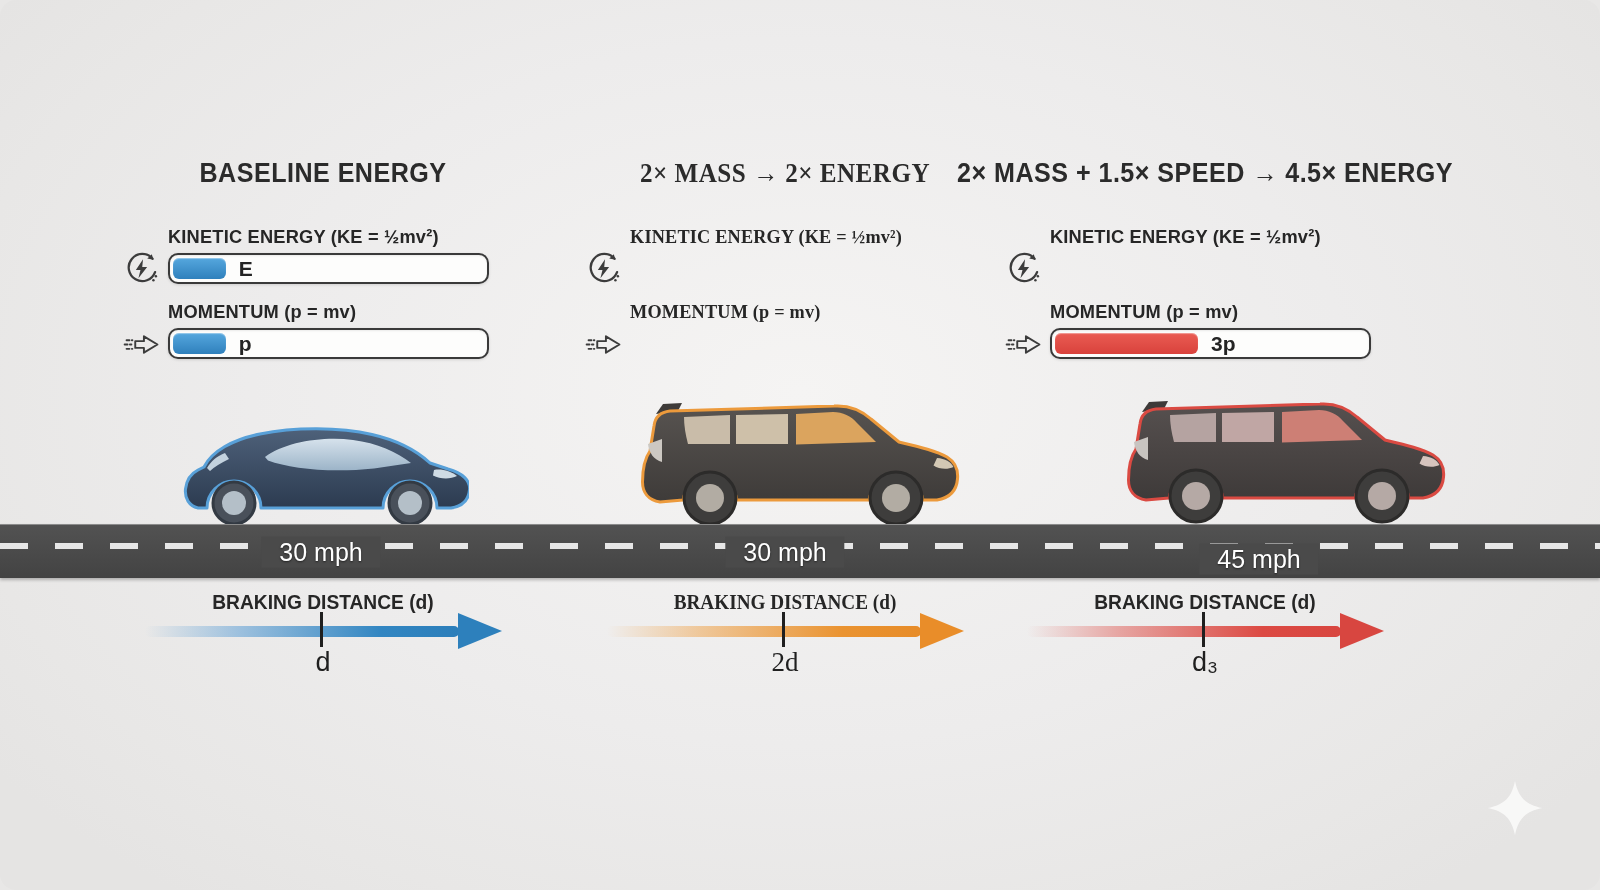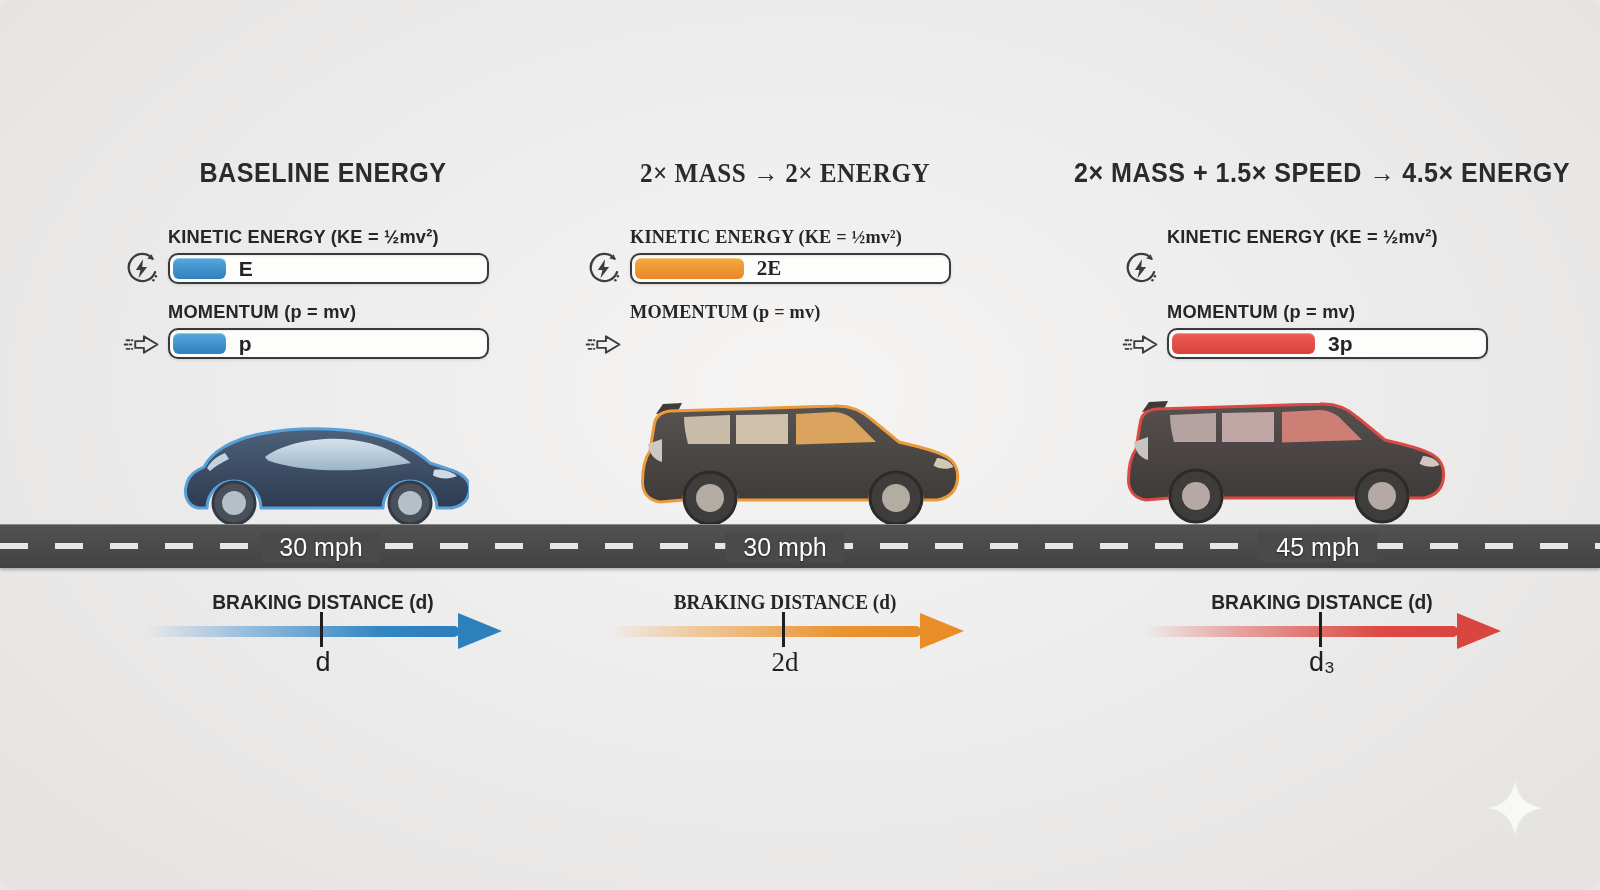--- a/index.html
+++ b/index.html
@@ -5,21 +5,21 @@
   * { margin:0; padding:0; box-sizing:border-box; }
   body { font-family:"Liberation Sans", sans-serif; background:#e8e7e6; }
   .stage{
     position:relative; width:1600px; height:890px; overflow:hidden;
     background:
       radial-gradient(ellipse 1000px 640px at 50% 44%, #f5f4f3 0%, #edecec 55%, #e8e7e6 85%, #e5e4e3 100%);
     border-radius: 16px;
   }
   
   .col{ position:absolute; top:0; width:420px; height:890px; }
-  .col-0{ left:123px; } .col-1{ left:585px;font-family:Liberation Serif, serif; } .col-2{ left:1122px; }
+  .col-0{ left:123px; } .col-1{ left:585px;font-family:Liberation Serif, serif; } .col-2{ left:1005px; }
   .panel-title{
     position:absolute; top:158px; left:200px; transform:translateX(-50%) scaleX(.93);
     white-space:nowrap; font-size:27px; font-weight:700; color:#2b2b2b; letter-spacing:.5px;
   }
   .metric-label{
     position:absolute; left:45px; white-space:nowrap;
     font-size:19px; font-weight:600; color:#262626; letter-spacing:.2px;
     transform:scaleX(.96); transform-origin:left;
   }
   .ke-label{ top:226px; } .p-label{ top:301px; }
@@ -33,37 +33,37 @@
   .bar-fill{ height:100%; border-radius:6px; flex:none; }
   .fill-blue  { background:linear-gradient(#55a7de, #2f80bc); box-shadow:inset 0 1px 1px rgba(255,255,255,.4);}
   .fill-orange{ background:linear-gradient(#f5a93f, #e8862a); box-shadow:inset 0 1px 1px rgba(255,255,255,.4);}
   .fill-red   { background:linear-gradient(#ea5c53, #d9423c); box-shadow:inset 0 1px 1px rgba(255,255,255,.4);}
   .bar-value{ margin-left:13px; font-size:21px; font-weight:600; color:#242424; }
   .metric-icon{ position:absolute; left:0; }
   .icon-energy{ top:250px; width:37px; height:37px; }
   .icon-momentum{ top:331px; width:38px; height:27px; }
   
   .road{
-    position:absolute; left:0; top:524px; width:1600px; height:44px;
+    position:absolute; left:0; top:524px; width:1600px; height:54px;
     background:linear-gradient(#525252, #434343);
     border-top:1.5px solid #8b8b8b;
     box-shadow:0 2px 3px rgba(0,0,0,.25);
   }
   .road-dashes{
     position:absolute; left:0; right:0; top:18px; height:6px;
     background:repeating-linear-gradient(90deg,#f4f4f4 0 28px, transparent 28px 55px);
     opacity:.92;
   }
   .speed{
     position:absolute; top:50%; transform:translate(-50%,-50%);
     background:#4a4a4a; padding:1px 18px;
     color:#fff; font-size:25px; font-weight:500; white-space:nowrap;
     text-shadow:0 1px 2px rgba(0,0,0,.55);
   }
-  .speed-0{ left:321px; } .speed-1{ left:785px; } .speed-2{ left:1318px; }
+  .speed-0{ left:321px; } .speed-1{ left:785px; } .speed-2{ left:1259px;margin-top:7px; }
   
   .brake-label{
     position:absolute; top:591px; left:200px; transform:translateX(-50%) scaleX(.96);
     white-space:nowrap; font-size:20px; font-weight:600; color:#262626;
   }
   .brake-shaft{ position:absolute; left:22px; top:626px; width:314px; height:11px; border-radius:5px; }
   .shaft-blue  { background:linear-gradient(90deg, rgba(62,142,208,0) 0%, rgba(62,142,208,.45) 30%, #3286c2 75%, #2c7eba 100%); }
   .shaft-orange{ background:linear-gradient(90deg, rgba(238,150,48,0) 0%, rgba(238,150,48,.45) 30%, #ea9330 75%, #e78c29 100%); }
   .shaft-red   { background:linear-gradient(90deg, rgba(221,74,67,0) 0%, rgba(221,74,67,.45) 30%, #dc4a43 75%, #d84640 100%); }
   .brake-head{
@@ -137,24 +137,20 @@
 
     <div class="metric-label ke-label">KINETIC ENERGY (KE = ½mv²)</div>
     <div class="metric-icon icon-energy">
       <svg viewBox="0 0 36 36" width="37" height="37">
         <path d="M28.8 8.5 A13.2 13.2 0 1 0 31.2 21.5" fill="none" stroke="#3c3c3c" stroke-width="2.2" stroke-linecap="round"></path>
         <path d="M29.6 9.6 l-6-1.4 l4.4-4 z" fill="#3c3c3c"></path>
         <circle cx="32" cy="25.5" r="1.2" fill="#3c3c3c"></circle>
         <circle cx="29.6" cy="29.4" r="1.2" fill="#3c3c3c"></circle>
         <path d="M19.5 9 L12.5 19.5 h4.5 L15 27.5 L23.5 16.5 h-4.8 Z" fill="#3c3c3c"></path>
       </svg>
-    </div>
-    <div class="bar ke-bar">
-      <div class="bar-fill fill-orange" style="width: 35%;"></div>
-      <span class="bar-value">2E</span>
     </div>
 
     <div class="metric-label p-label">MOMENTUM (p = mv)</div>
     <div class="metric-icon icon-momentum">
       <svg viewBox="0 0 38 28" width="38" height="27">
         <g stroke="#3c3c3c" stroke-width="2" fill="none" stroke-linecap="round">
           <path d="M3 9.5 h6" stroke-dasharray="3 2.5"></path>
           <path d="M1 14 h7" stroke-dasharray="3 2.5"></path>
           <path d="M3 18.5 h6" stroke-dasharray="3 2.5"></path>
         </g>

